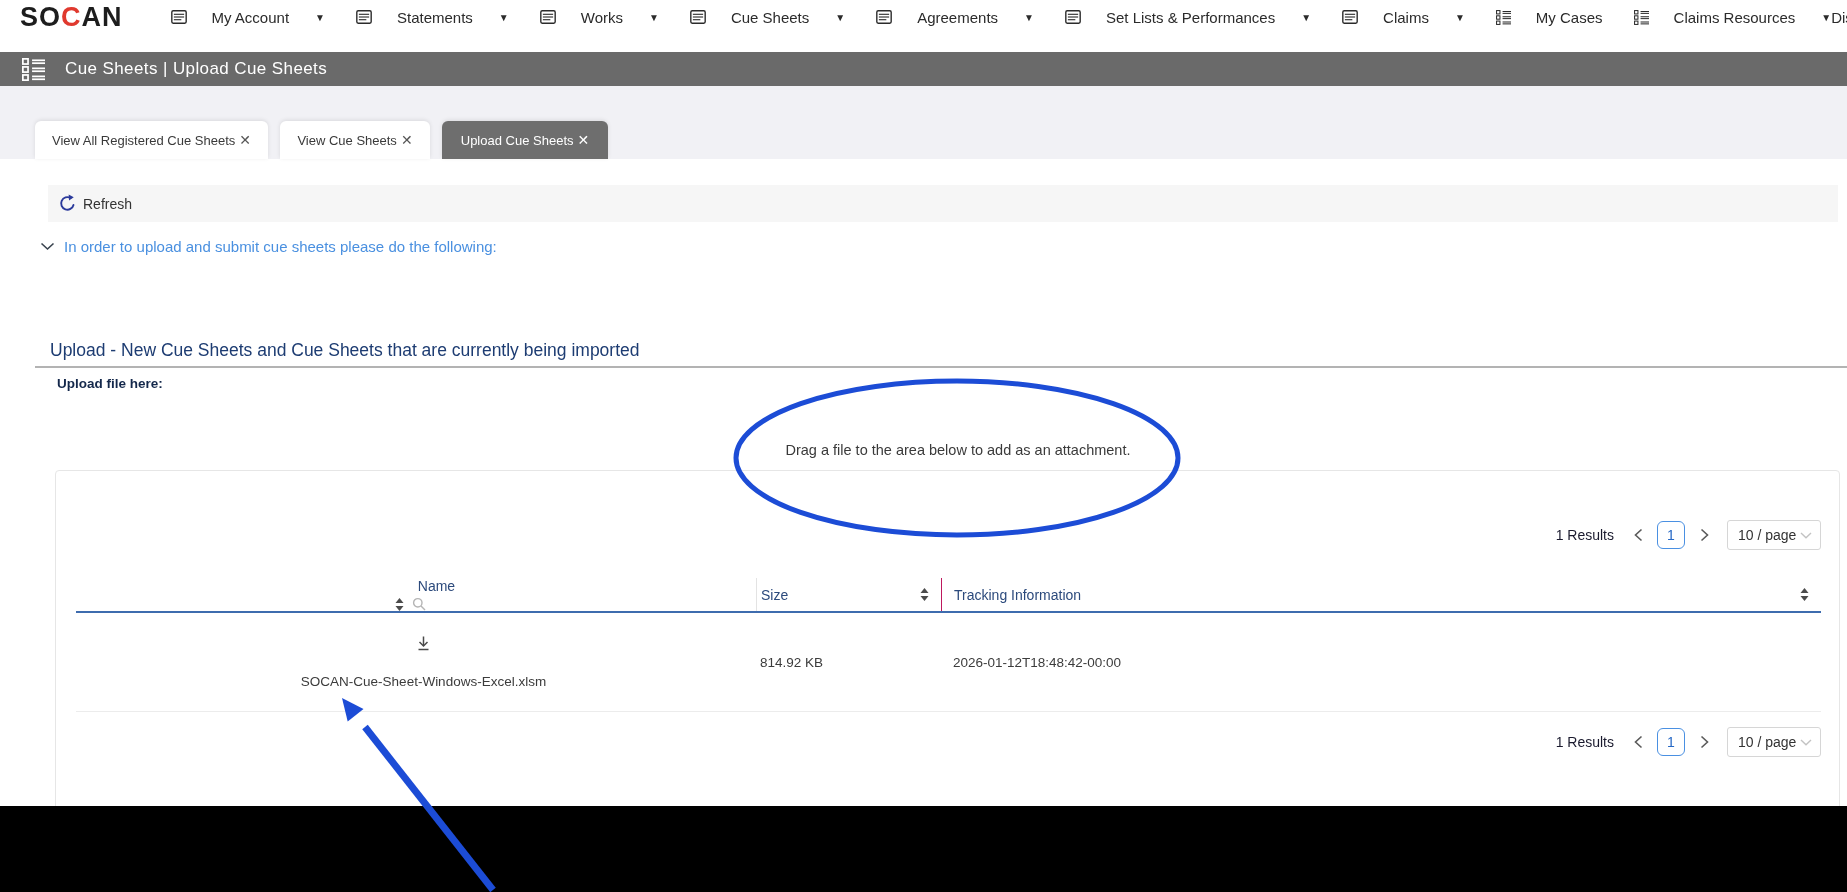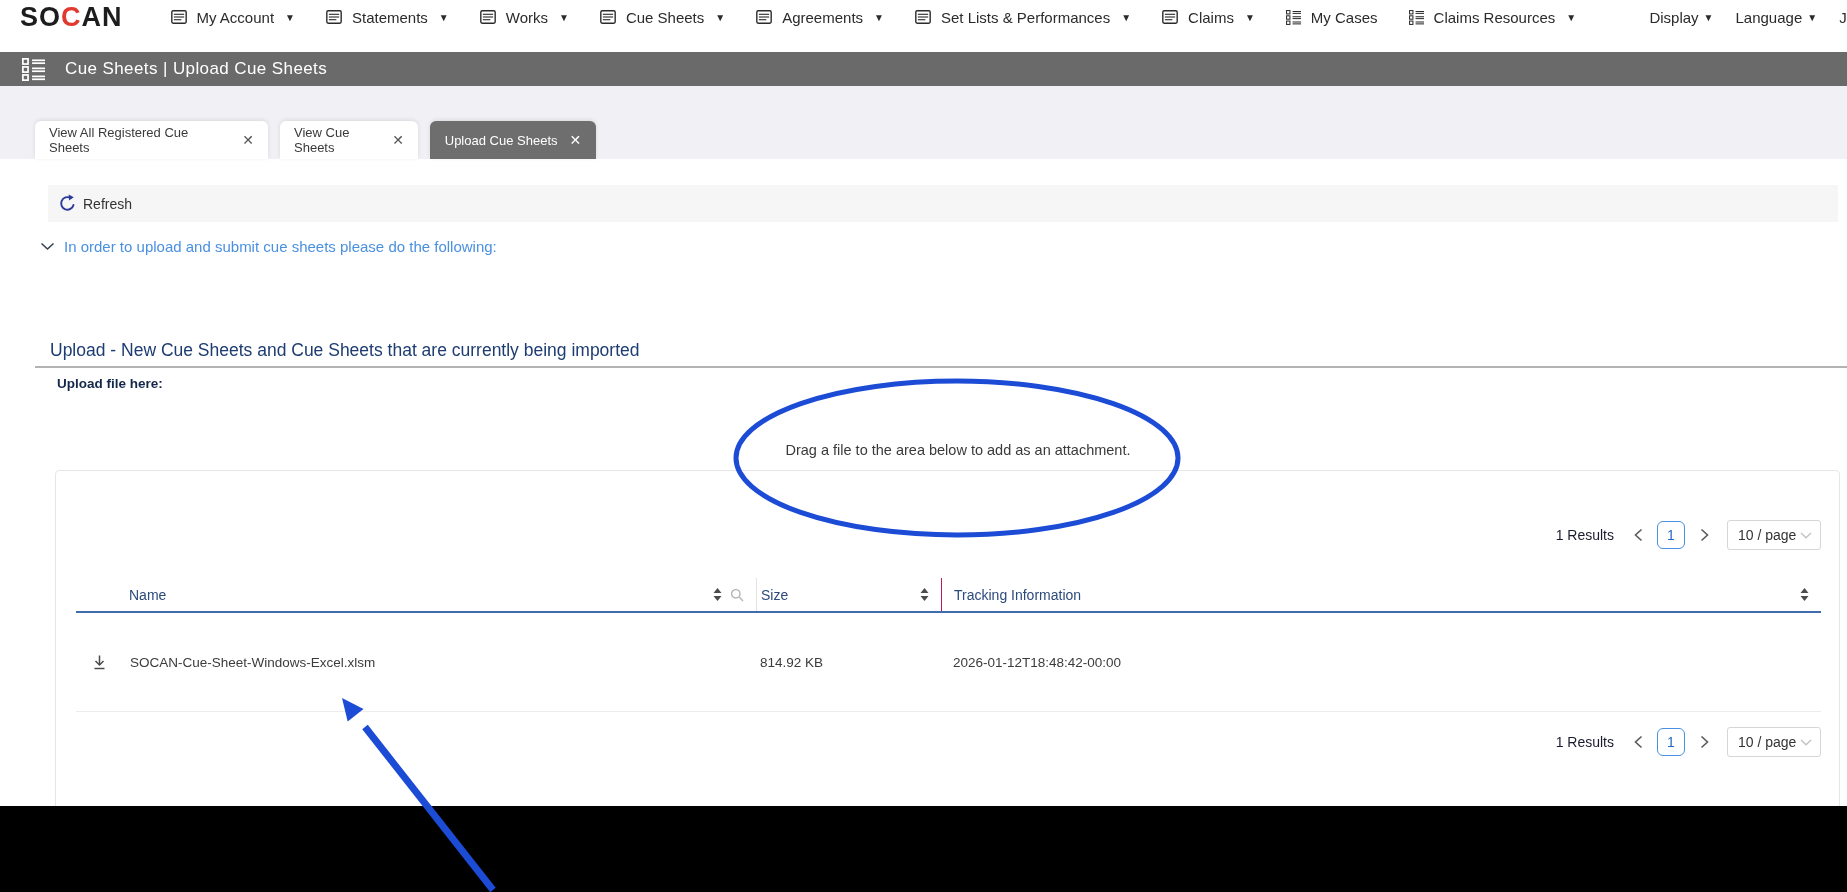--- a/index.html
+++ b/index.html
@@ -5,41 +5,41 @@
   * { margin:0; padding:0; box-sizing:border-box; }
   html,body { width:1847px; height:892px; overflow:hidden; background:#fff;
     font-family:"Liberation Sans", sans-serif; color:#2b2b2b; }
 
   
   .topnav { position:absolute; left:0; top:0; width:1847px; height:34px;
     display:flex; align-items:center; padding-left:20px; background:#fff; overflow:hidden; }
   .logo { font-size:27px; font-weight:700; letter-spacing:1px; color:#1d1d1d; margin-right:48px; white-space:nowrap; }
   .logo .red { color:#e0392e; }
   .nav-items { display:flex; align-items:center; gap:31px; }
-  .nav-item { display:flex; align-items:center; gap:10px; font-size:15px; color:#2b2b2b; white-space:nowrap; cursor:pointer; }
+  .nav-item { display:flex; align-items:center; gap:25px; font-size:15px; color:#2b2b2b; white-space:nowrap; cursor:pointer; }
   .nav-item svg { flex:0 0 auto; color:#2b2b2b; }
   .caret { font-size:10px; color:#2b2b2b; margin-left:1px; }
   .nav-right { margin-left:auto; display:flex; align-items:center; gap:22px; margin-right:-8px; }
   .nav-right .nav-item { gap:4px; }
 
   
   .graybar { position:absolute; left:0; top:52px; width:1847px; height:34px; background:#6a6a6a;
     display:flex; align-items:center; padding-left:22px; gap:20px; }
   .graybar .title { color:#fff; font-size:17px; letter-spacing:0.4px; }
 
   
   .tabstrip { position:absolute; left:0; top:86px; width:1847px; height:73px; background:#f1f1f5;
     display:flex; align-items:flex-end; padding-left:35px; gap:12px; }
-  .tab { height:38px; display:flex; align-items:center; justify-content:center; gap:12px;
+  .tab { height:38px; display:flex; align-items:center; justify-content:center; gap:4px;
     background:#fff; border-radius:6px 6px 0 0; font-size:13px; color:#3a3a3a;
     box-shadow:0 -1px 4px rgba(0,0,0,0.10); cursor:pointer; padding:0 14px; }
   .tab.active { background:#6e6e6e; color:#fff; }
   .tab .close { font-size:14px; line-height:1; color:#555; cursor:pointer; }
   .tab.active .close { color:#fff; }
-  .tab1 { width:233px; } .tab2 { width:138px; } .tab3 { width:166px; }
+  .tab1 { width:233px; } .tab2 { width:150px; } .tab3 { width:166px; }
 
   
   .refreshbar { position:absolute; left:48px; top:185px; width:1790px; height:37px; background:#f6f6f6;
     display:flex; align-items:center; gap:6px; padding-left:10px; cursor:pointer; }
   .refreshbar span { font-size:14px; color:#333; }
 
   .toggle-line { position:absolute; left:40px; top:238px; display:flex; align-items:center; gap:9px; cursor:pointer; }
   .toggle-line span { font-size:15px; color:#4a90e0; }
 
   .section-title { position:absolute; left:50px; top:340px; font-size:17.5px; color:#1d3c72; font-weight:500; }
@@ -57,21 +57,21 @@
     font-size:14px; display:flex; align-items:center; justify-content:center; cursor:pointer; background:#fff; }
   .pg-size { width:94px; height:30px; border:1px solid #d6d6d6; border-radius:3px; background:#fff;
     display:flex; align-items:center; justify-content:space-between; padding:0 8px 0 10px;
     font-size:14px; color:#333; cursor:pointer; margin-left:4px; }
 
   .thead { position:absolute; left:20px; right:18px; top:107px; height:35px;
     display:flex; border-bottom:2px solid #3e6cae; }
   .th { display:flex; align-items:center; justify-content:space-between; padding-right:12px; }
   .th .lbl { font-size:14px; color:#2c4a7c; font-weight:500; }
   .th-icons { display:flex; align-items:center; gap:8px; }
-  .c1 { width:680px; } .c2 { width:185px; border-left:1px solid #e3e3e3; padding-left:4px; }
+  .c1 { width:680px;flex-direction:column; } .c2 { width:185px; border-left:1px solid #e3e3e3; padding-left:4px; }
   .c3 { width:435px; border-left:1px solid #e3e3e3; padding-left:12px; }
   .c4 { flex:1; border-left:1px solid #be185d; padding-left:12px; }
   .th.c1 .lbl { margin-left:53px; }
 
   .trow { position:absolute; left:20px; right:18px; top:142px; height:99px;
     display:flex; align-items:center; border-bottom:1px solid #ececec; cursor:pointer; }
   .td { font-size:13.5px; color:#3c3c3c; }
   .td.c1 { display:flex; align-items:center; gap:22px; padding-left:15px; }
   .td.c2, .td.c3, .td.c4 { border-left:none; }
 

